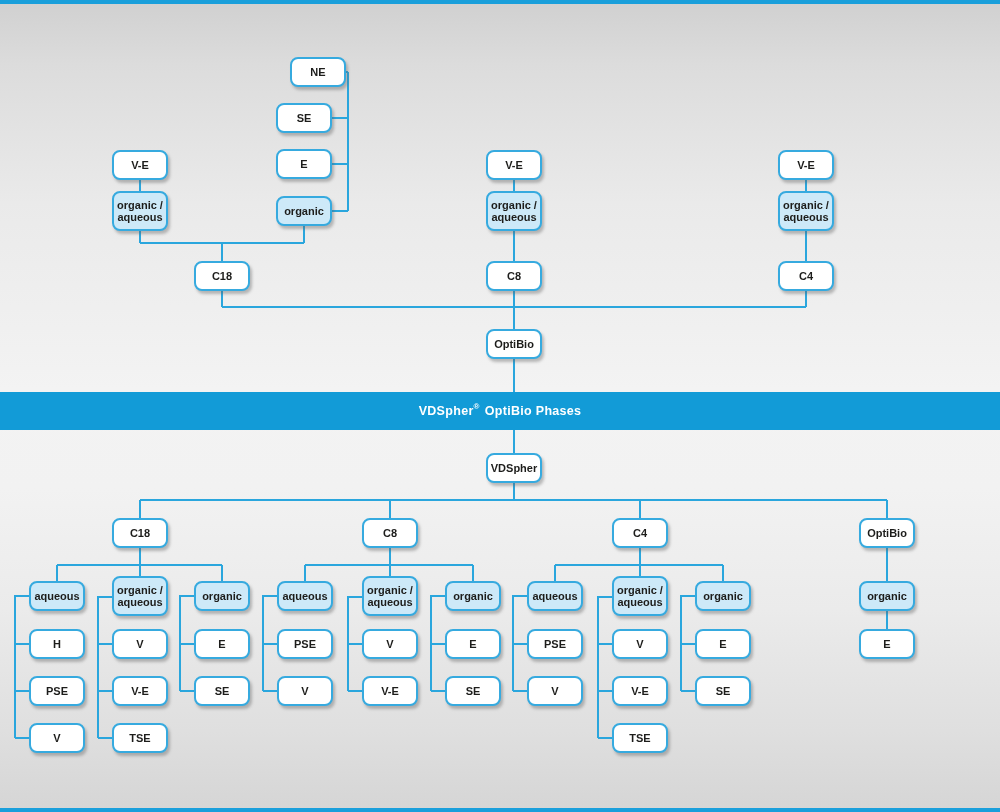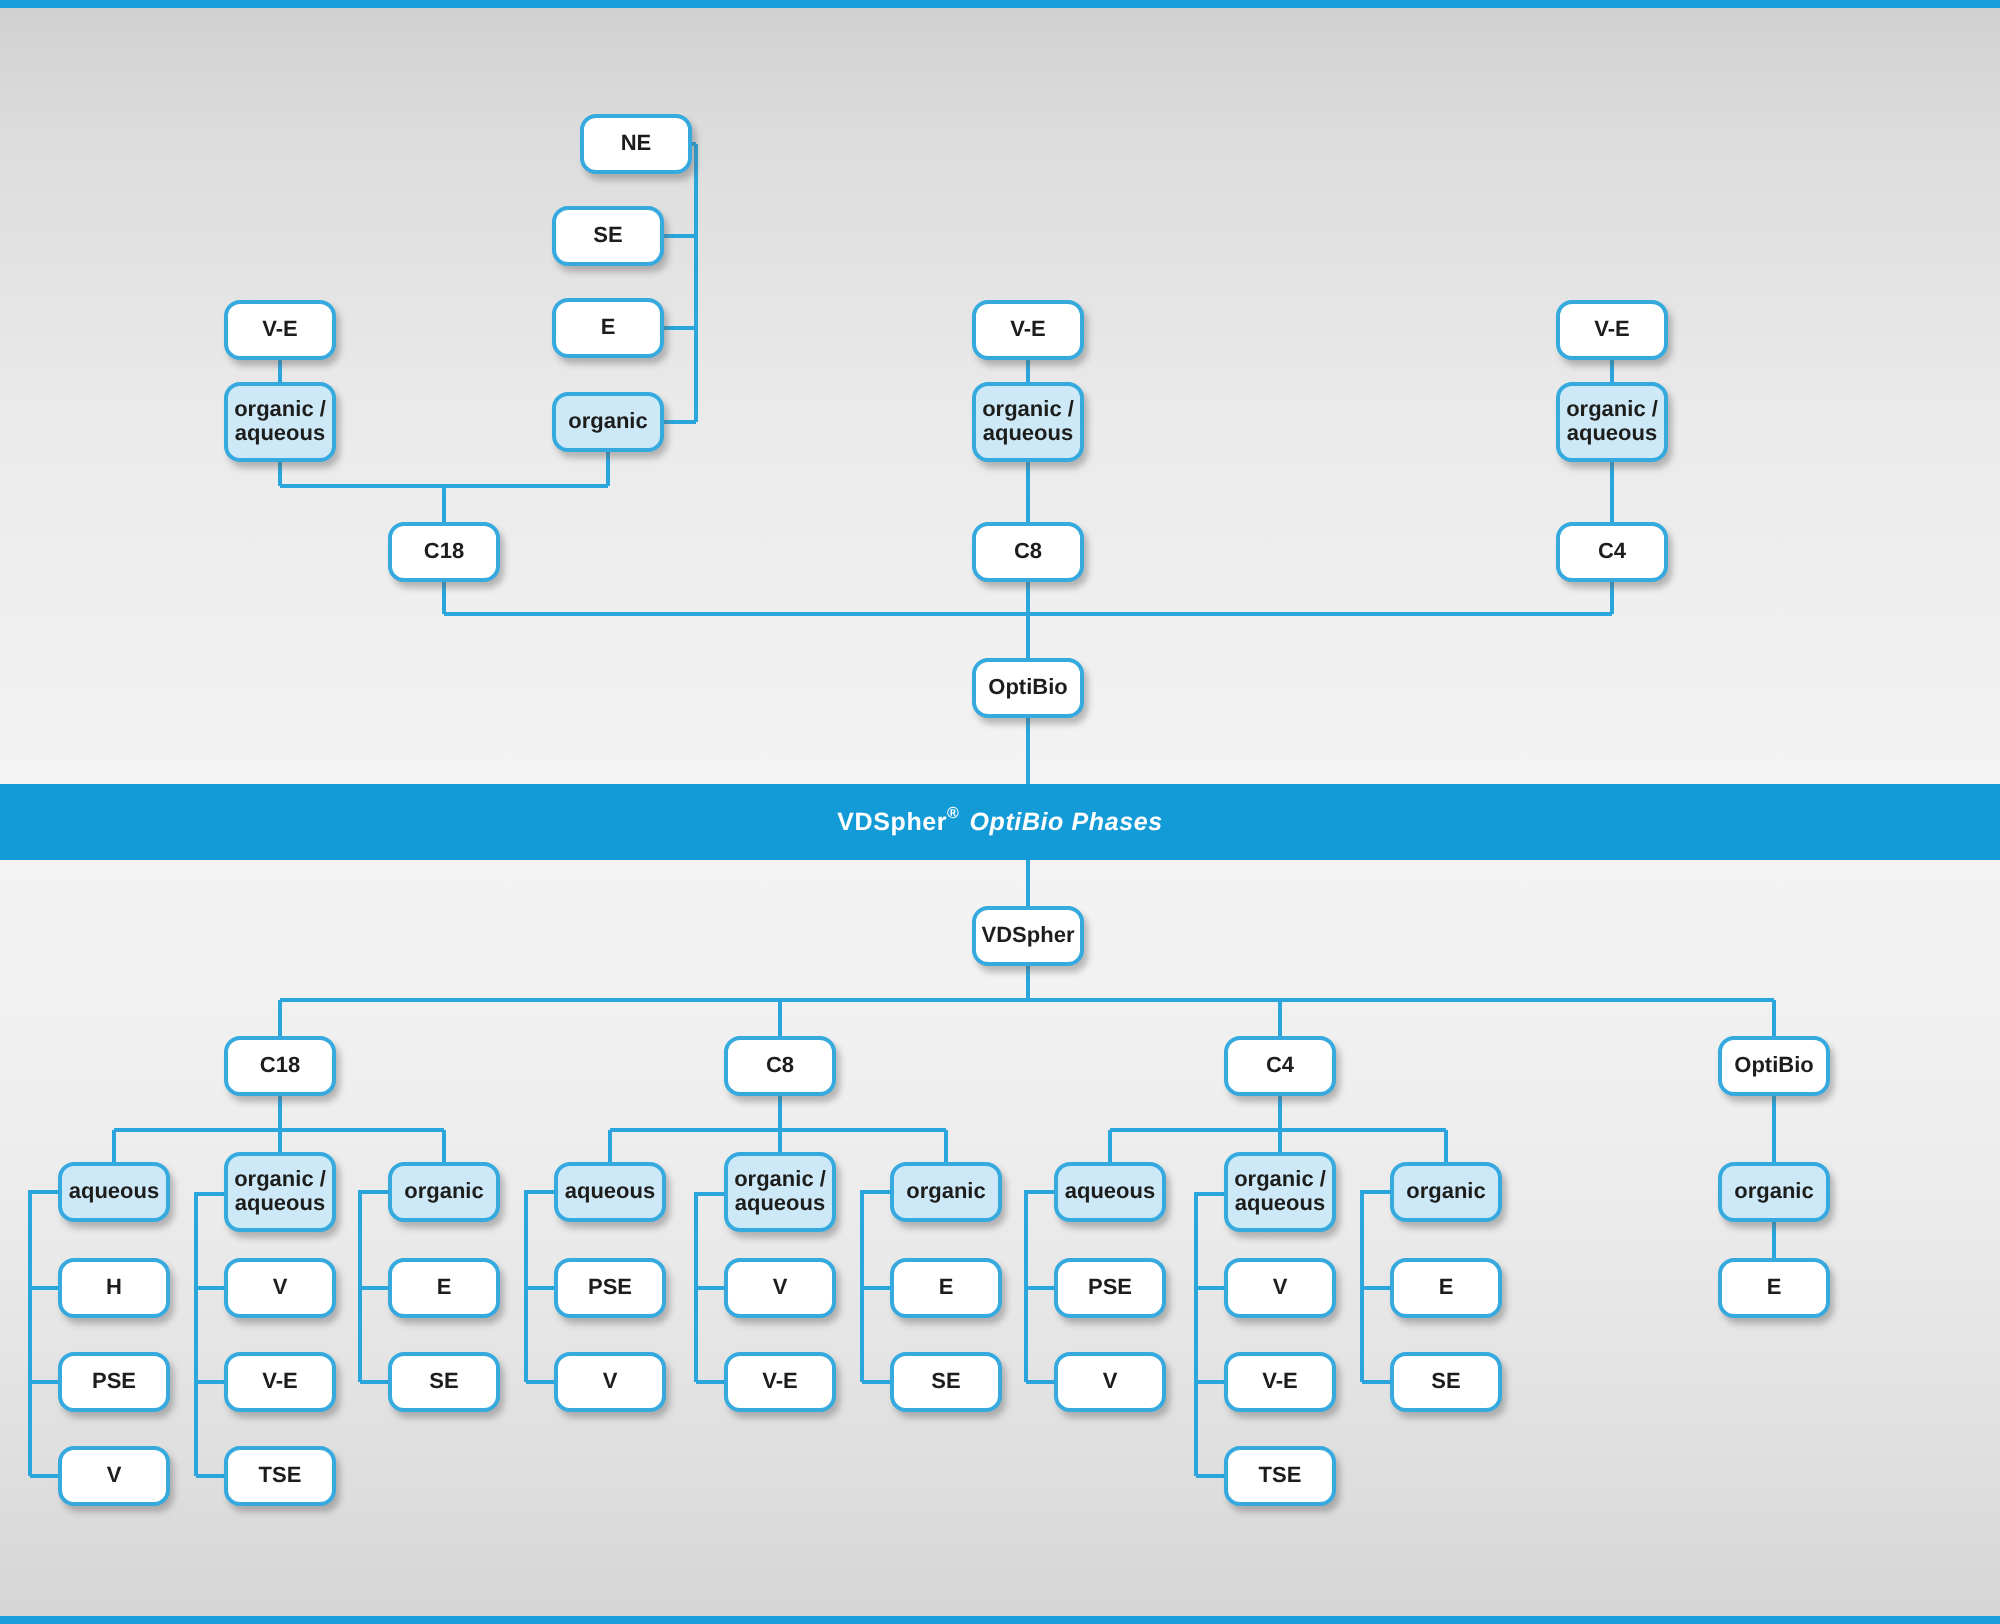--- a/index.html
+++ b/index.html
@@ -21,21 +21,21 @@
     box-shadow:2px 3px 3px rgba(96,96,96,0.4);
   }
   .node.tall { height:40px; }
   .node.mode { background:#cde9f8; }
   .banner {
     position:absolute; left:0; top:392px; width:100%; height:38px;
     background:#129bd7; color:#ffffff; display:flex; align-items:center; justify-content:center;
     font-weight:bold; font-size:12.5px; letter-spacing:0.3px;
   }
   .banner .reg { font-size:8px; vertical-align:super; line-height:0; margin:0 1px 0 0; position:relative; top:-4px; }
-  .banner .rest { margin-left:4px;font-style:italic; }
+  .banner .rest { margin-left:4px; }
 </style>
 </head>
 <body>
 
 <div class="stage">
 
   <div class="edge-bar top"></div>
   <div class="edge-bar bottom"></div>
 
   <svg class="wires" viewBox="0 0 1000 812">

